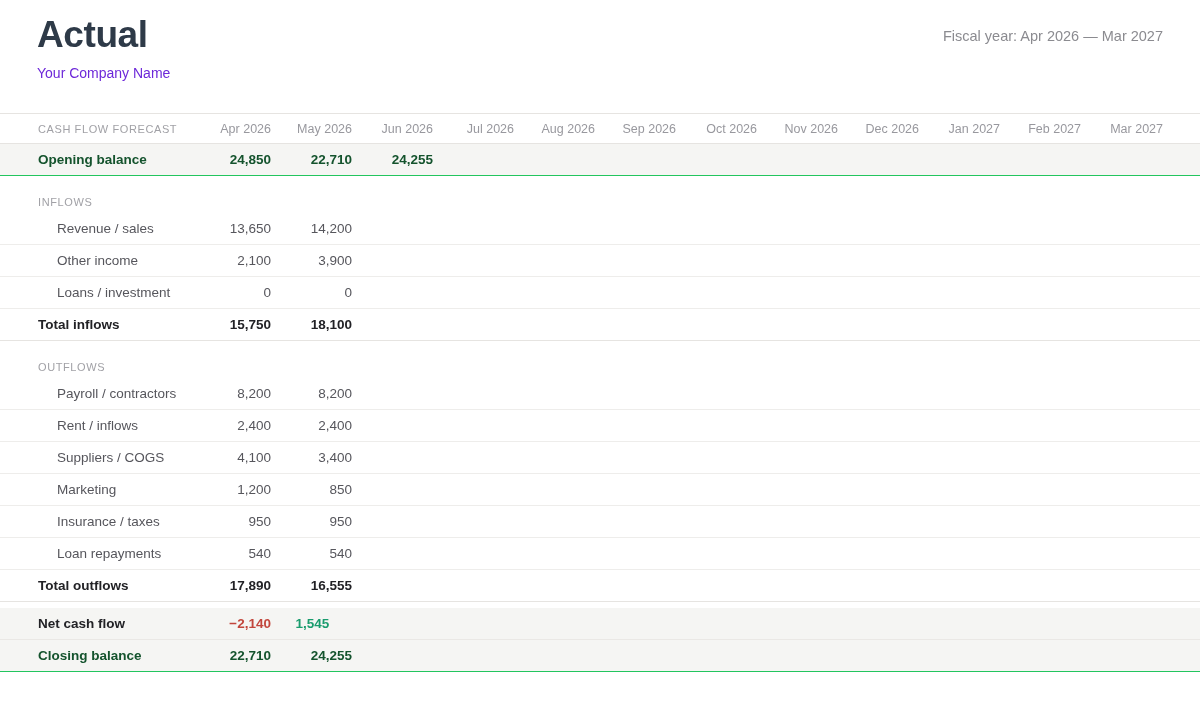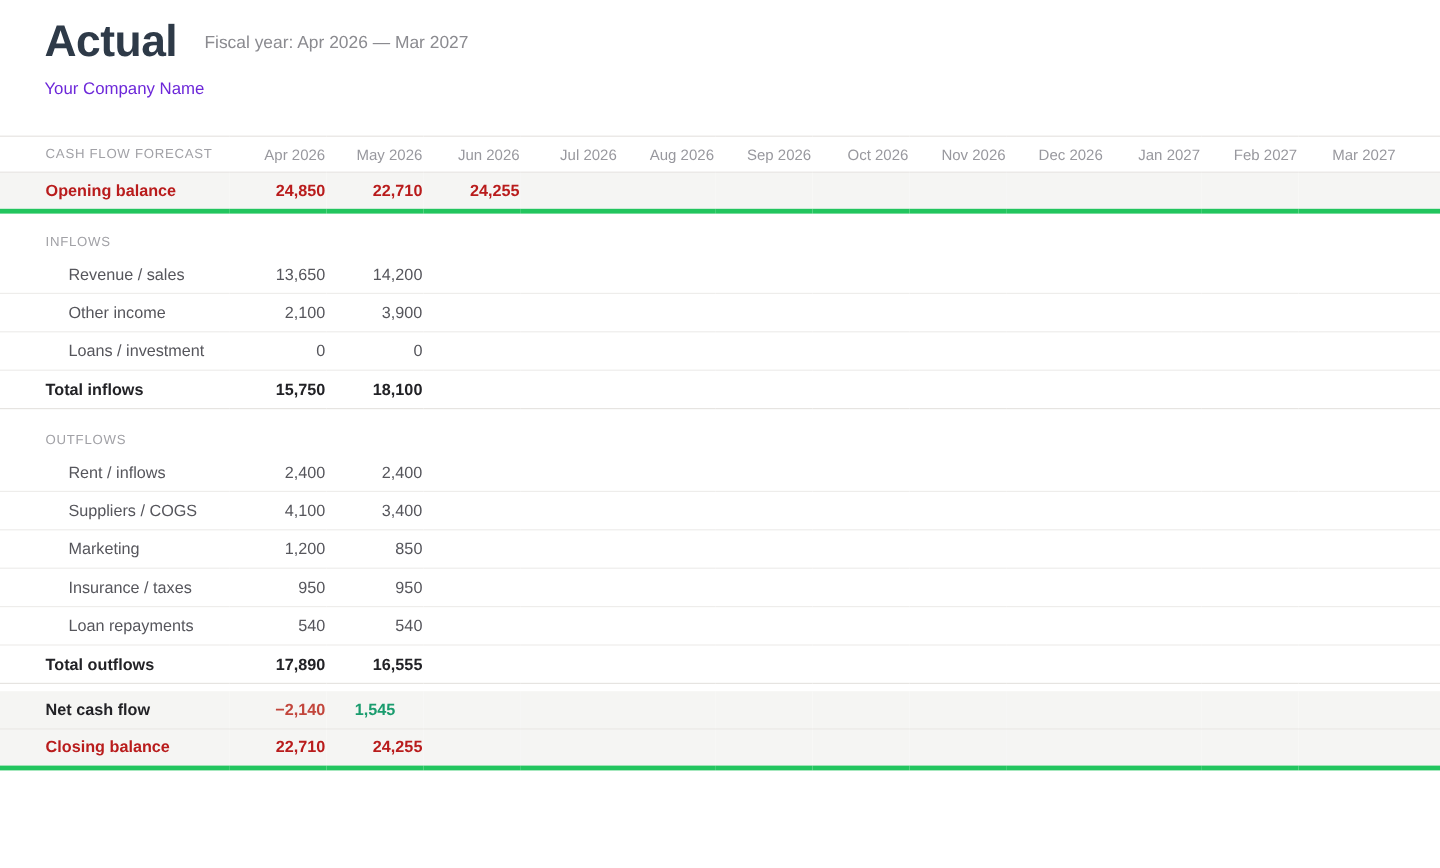--- a/index.html
+++ b/index.html
@@ -9,20 +9,21 @@
     background: #ffffff;
     font-family: "Liberation Sans", sans-serif;
     overflow: hidden;
     color: #222226;
   }
   
   .report-header {
     height: 113px;
     padding: 13px 37px 0 37px;
     display: flex;
+    justify-content: space-between;
     align-items: flex-start;
   }
   .title {
     margin: 0;
     font-size: 37px;
     font-weight: 600;
     line-height: 1.2;
     letter-spacing: -0.4px;
     color: #2e3a48;
   }
@@ -78,22 +79,22 @@
 
   tr.row-detail td { color: #56565c; border-bottom: 1px solid #eeedeb; }
   tr.row-detail td.label { padding-left: 57px; }
 
   tr.row-total td {
     color: #222226; font-weight: 600;
     border-bottom: 1px solid #e6e4e1;
   }
   tr.row-balance td {
     background: #f5f5f3;
-    color: #b91c1c; font-weight: 600;
-    border-bottom: 4px solid #22c55e;
+    color: #14532d; font-weight: 600;
+    border-bottom: 1px solid #22c55e;
     margin-left: 46px;
   }
   tr.row-net td {
     background: #f5f5f3;
     color: #222226; font-weight: 600;
     border-bottom: 1px solid #eae8e5;
   }
   tr.row-section td {
     height: 22px;
     font-size: 11px;
@@ -230,20 +231,35 @@
         <td class="num"></td>
         <td class="num"></td>
       </tr>
       <tr class="row-spacer">
         <td colspan="13"></td>
       </tr>
       <tr class="row-section">
         <td colspan="13" class="label">OUTFLOWS</td>
       </tr>
       <tr class="row-detail">
+        <td class="label">Payroll / contractors</td>
+        <td class="num">8,200</td>
+        <td class="num">8,200</td>
+        <td class="num"></td>
+        <td class="num"></td>
+        <td class="num"></td>
+        <td class="num"></td>
+        <td class="num"></td>
+        <td class="num"></td>
+        <td class="num"></td>
+        <td class="num"></td>
+        <td class="num"></td>
+        <td class="num"></td>
+      </tr>
+      <tr class="row-detail">
         <td class="label">Rent / inflows</td>
         <td class="num">2,400</td>
         <td class="num">2,400</td>
         <td class="num"></td>
         <td class="num"></td>
         <td class="num"></td>
         <td class="num"></td>
         <td class="num"></td>
         <td class="num"></td>
         <td class="num"></td>

